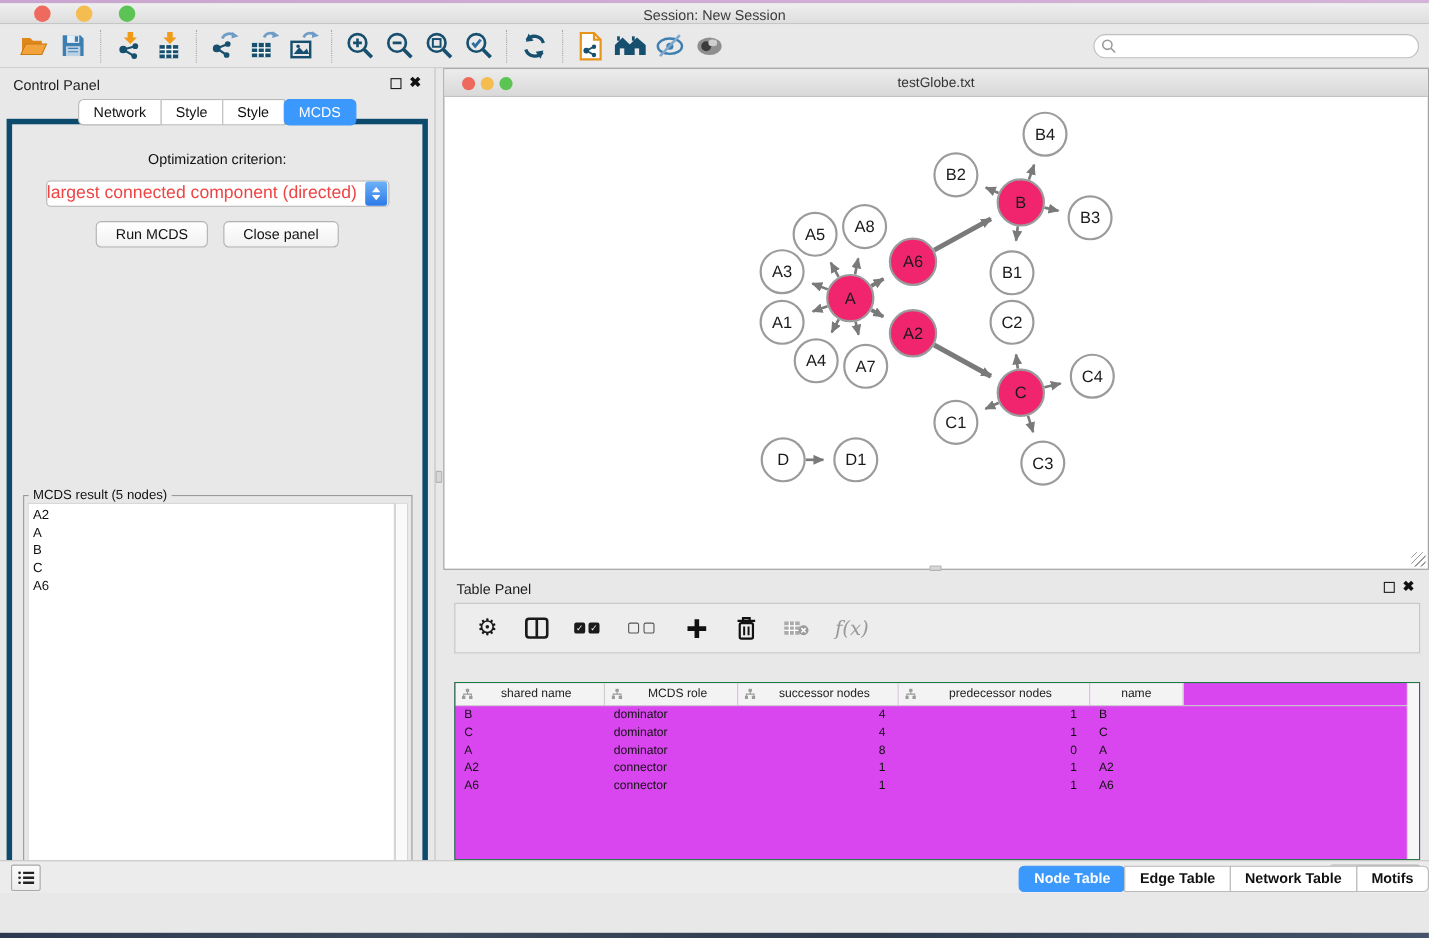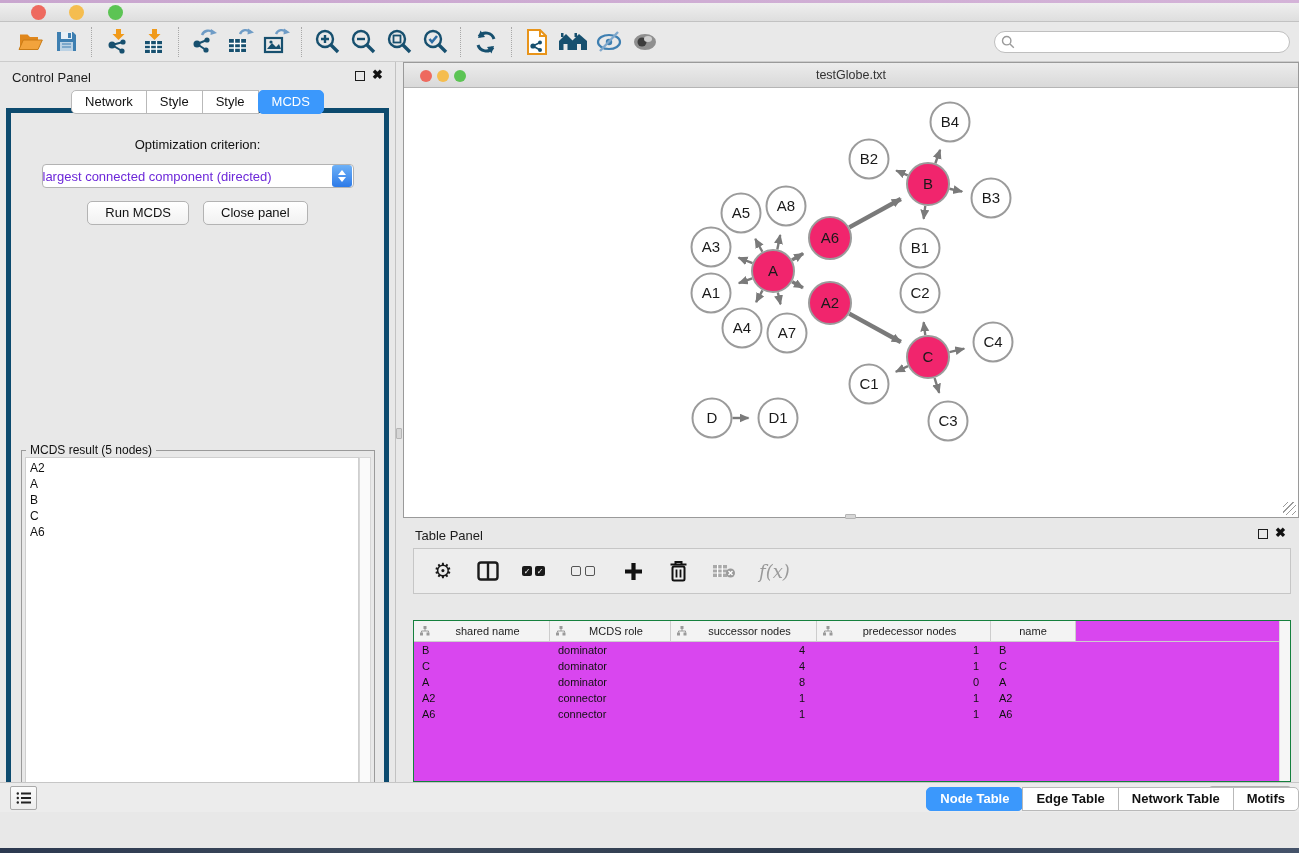--- a/index.html
+++ b/index.html
@@ -30,21 +30,21 @@
 
   .seg-row { display:flex; justify-content:center; position:relative; z-index:2; }
   .seg { border:1px solid #b9b9b9; background:#fff; color:#111; font-size:13px; padding:3px 13px 4px; margin-left:-1px; cursor:default; }
   .seg:first-child { border-top-left-radius:5px; border-bottom-left-radius:5px; margin-left:0; }
   .seg:last-child { border-top-right-radius:5px; border-bottom-right-radius:5px; }
   .seg.active { background:#3b98fc; border-color:#3b98fc; color:#fff; border-radius:5px; }
 
   .cp-content { position:absolute; left:6px; right:6px; top:46px; bottom:8px; border:5px solid #0c4a6e; background:#e8e8e8; }
   .opt-label { text-align:center; margin-top:24px; font-size:13px; color:#111; }
   .combo { position:relative; width:312px; height:24px; margin:12px auto 0; background:#fff; border:1px solid #b3b3b3; border-radius:4px; display:flex; align-items:center; }
-  .combo-value { font-size:13px; padding-left:0; color:#6d28d9; white-space:nowrap; overflow:hidden; flex:1; }
+  .combo-value { font-size:16px; padding-left:0; color:#ef4444; white-space:nowrap; overflow:hidden; flex:1; }
   .combo-spin { width:20px; height:22px; border-radius:3px; background:linear-gradient(#6eb1f7,#2d7ae8); margin-right:1px; display:flex; flex-direction:column; align-items:center; justify-content:center; gap:2px; }
   .btn-row { display:flex; justify-content:center; gap:14px; margin-top:13px; }
   .push-btn { font-size:13px; color:#111; background:linear-gradient(#ffffff,#f1f1f1); border:1px solid #b3b3b3; border-radius:5px; padding:3px 17px 4px; }
 
   .result-box { position:absolute; left:10px; right:9px; top:337px; bottom:7px; border:1px solid #9a9a9a; }
   .result-legend { position:absolute; top:-8px; left:4px; background:#e8e8e8; padding:0 4px; font-size:12px; color:#111; }
   .result-list { position:absolute; left:3px; top:6px; right:15px; bottom:3px; background:#fff; border:1px solid #cfcfcf; font-size:12px; padding:2px 0 0 4px; overflow:hidden; }
   .result-item { line-height:16px; color:#111; }
   .result-scroll { position:absolute; right:3px; top:6px; width:12px; bottom:3px; background:#fafafa; border:1px solid #d6d6d6; }
 
@@ -93,20 +93,21 @@
 </style>
 </head>
 <body>
 
 <div class="top-strip"></div>
 
 <div class="titlebar">
   <span class="tl tl-red"></span>
   <span class="tl tl-yellow"></span>
   <span class="tl tl-green"></span>
+  <div class="title-text">Session: New Session</div>
 </div>
 
 <div class="toolbar">
   <div class="tb-btn">
     <svg width="27" height="26" viewBox="0 0 26 26">
         <path d="M2.5 20.5 V5.5 h7.5 l2.5 2.5 h8 v3.5" fill="#e0871c"></path>
         <path d="M1.5 20.5 L5.8 11 H24.8 L20.5 20.5 Z" fill="#f2a33c" stroke="#c97b15" stroke-width="1"></path>
       </svg>
   </div>
   <div class="tb-btn">

